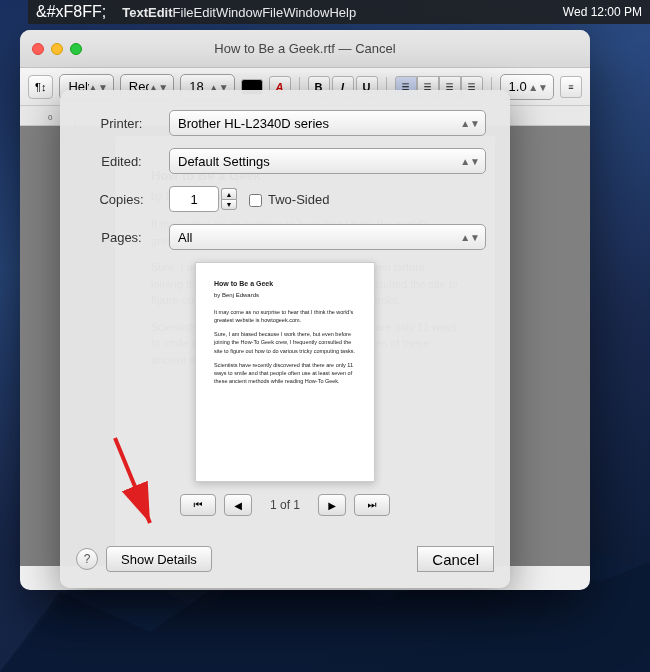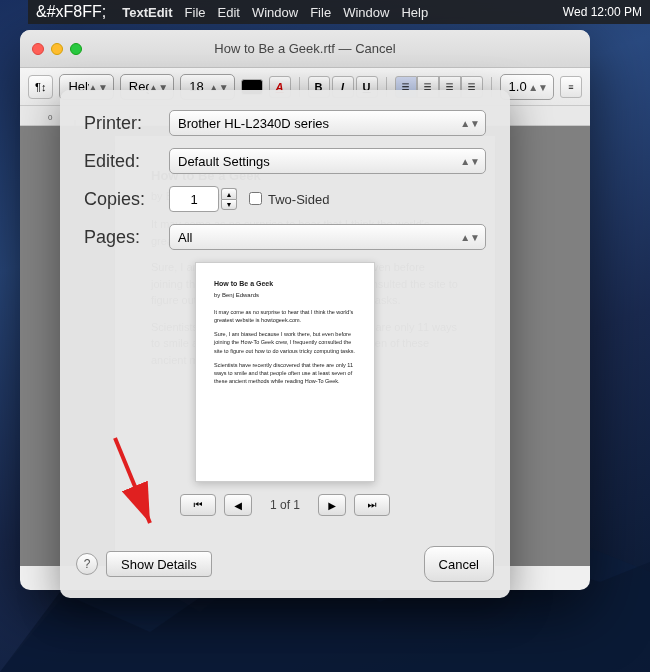--- a/index.html
+++ b/index.html
@@ -44,21 +44,21 @@
       font-size: 13px;
       color: white;
       margin-left: 28px;
     }
     .menubar-apple {
       margin-right: 16px;
       font-size: 16px;
     }
     .menubar-items {
       display: flex;
-      gap: 12px;
+      gap: 0;
     }
     .menubar-item {
       color: rgba(255,255,255,0.9);
       font-size: 13px;
       cursor: default;
     }
     .menubar-item.active {
       font-weight: 600;
     }
     .menubar-right {
@@ -209,22 +209,22 @@
       padding: 20px 24px 16px;
     }
 
     .dialog-row {
       display: flex;
       align-items: center;
       margin-bottom: 12px;
     }
     .dialog-label {
       width: 75px;
-      text-align: left;
-      font-size: 18px;
+      text-align: center;
+      font-size: 13px;
       color: #333;
       margin-right: 10px;
       flex-shrink: 0;
     }
     .select-wrapper {
       flex: 1;
       position: relative;
     }
     .select-wrapper select {
       width: 100%;
@@ -276,21 +276,21 @@
       align-items: center;
       justify-content: center;
       line-height: 1;
     }
     .stepper-btn:first-child { border-radius: 3px 3px 0 0; border-bottom: none; }
     .stepper-btn:last-child { border-radius: 0 0 3px 3px; }
 
     .two-sided {
       margin-left: 12px;
       display: flex;
-      align-items: flex-start;
+      align-items: flex-end;
       gap: 6px;
       font-size: 13px;
       color: #333;
     }
     .two-sided input { cursor: pointer; }
 
     
     .preview-area {
       margin: 8px 0 12px;
       display: flex;
@@ -391,26 +391,26 @@
       height: 26px;
       padding: 0 14px;
       background: linear-gradient(180deg, #fefefe 0%, #e0e0e0 100%);
       border: 1px solid #a0a0a0;
       border-radius: 4px;
       font-size: 13px;
       cursor: pointer;
     }
     .spacer { flex: 1; }
     .cancel-btn {
-      height: 36px;
+      height: 26px;
       padding: 0 14px;
       background: linear-gradient(180deg, #fefefe 0%, #e0e0e0 100%);
       border: 1px solid #a0a0a0;
-      border-radius: 10px;
-      font-size: 13px;
+      border-radius: 0;
+      font-size: 15px;
       cursor: pointer;
     }
     .print-btn {
       height: 26px;
       padding: 0 20px;
       background: linear-gradient(180deg, #5b9cf6 0%, #2b7cf0 100%);
       border: 1px solid #1a6be0;
       border-radius: 4px;
       font-size: 13px;
       color: white;

